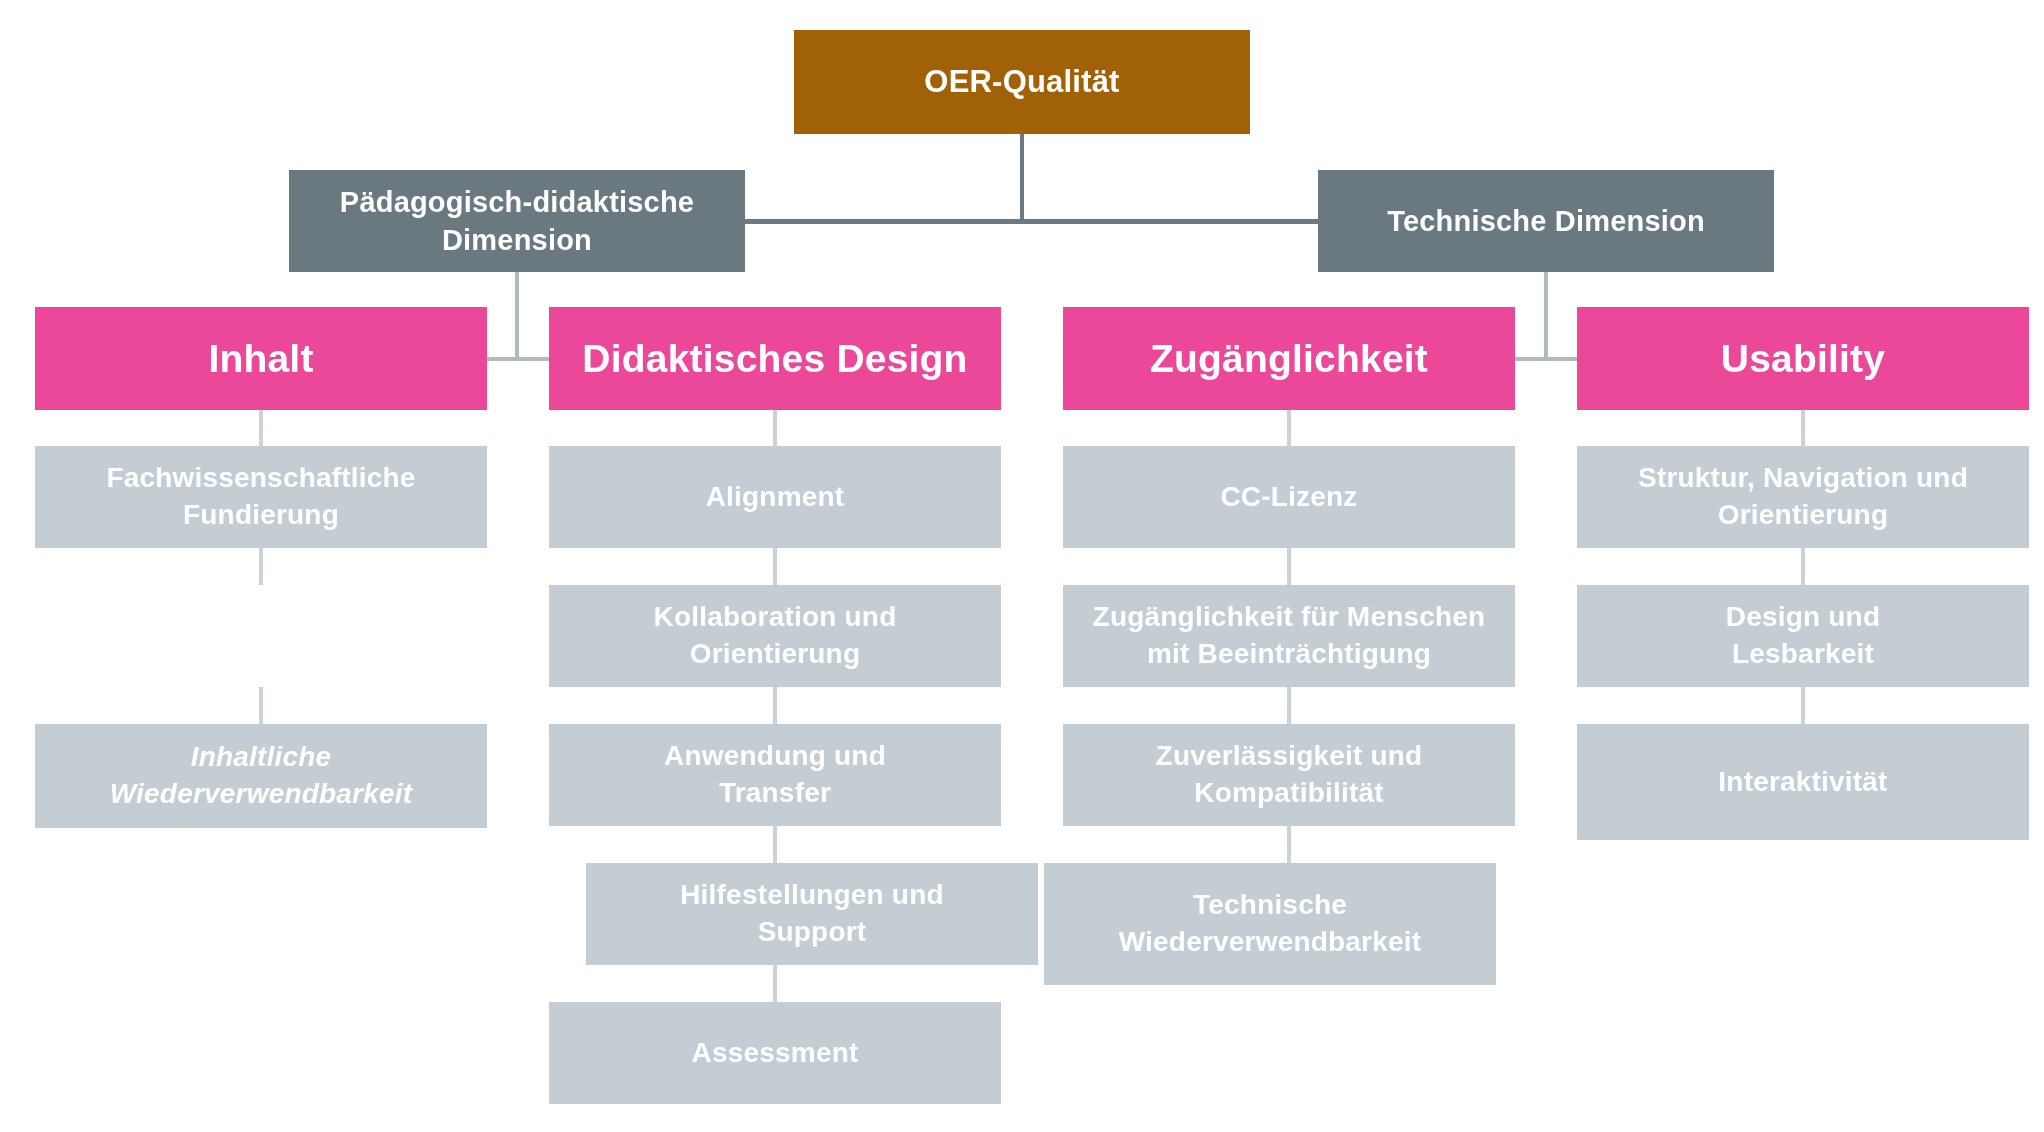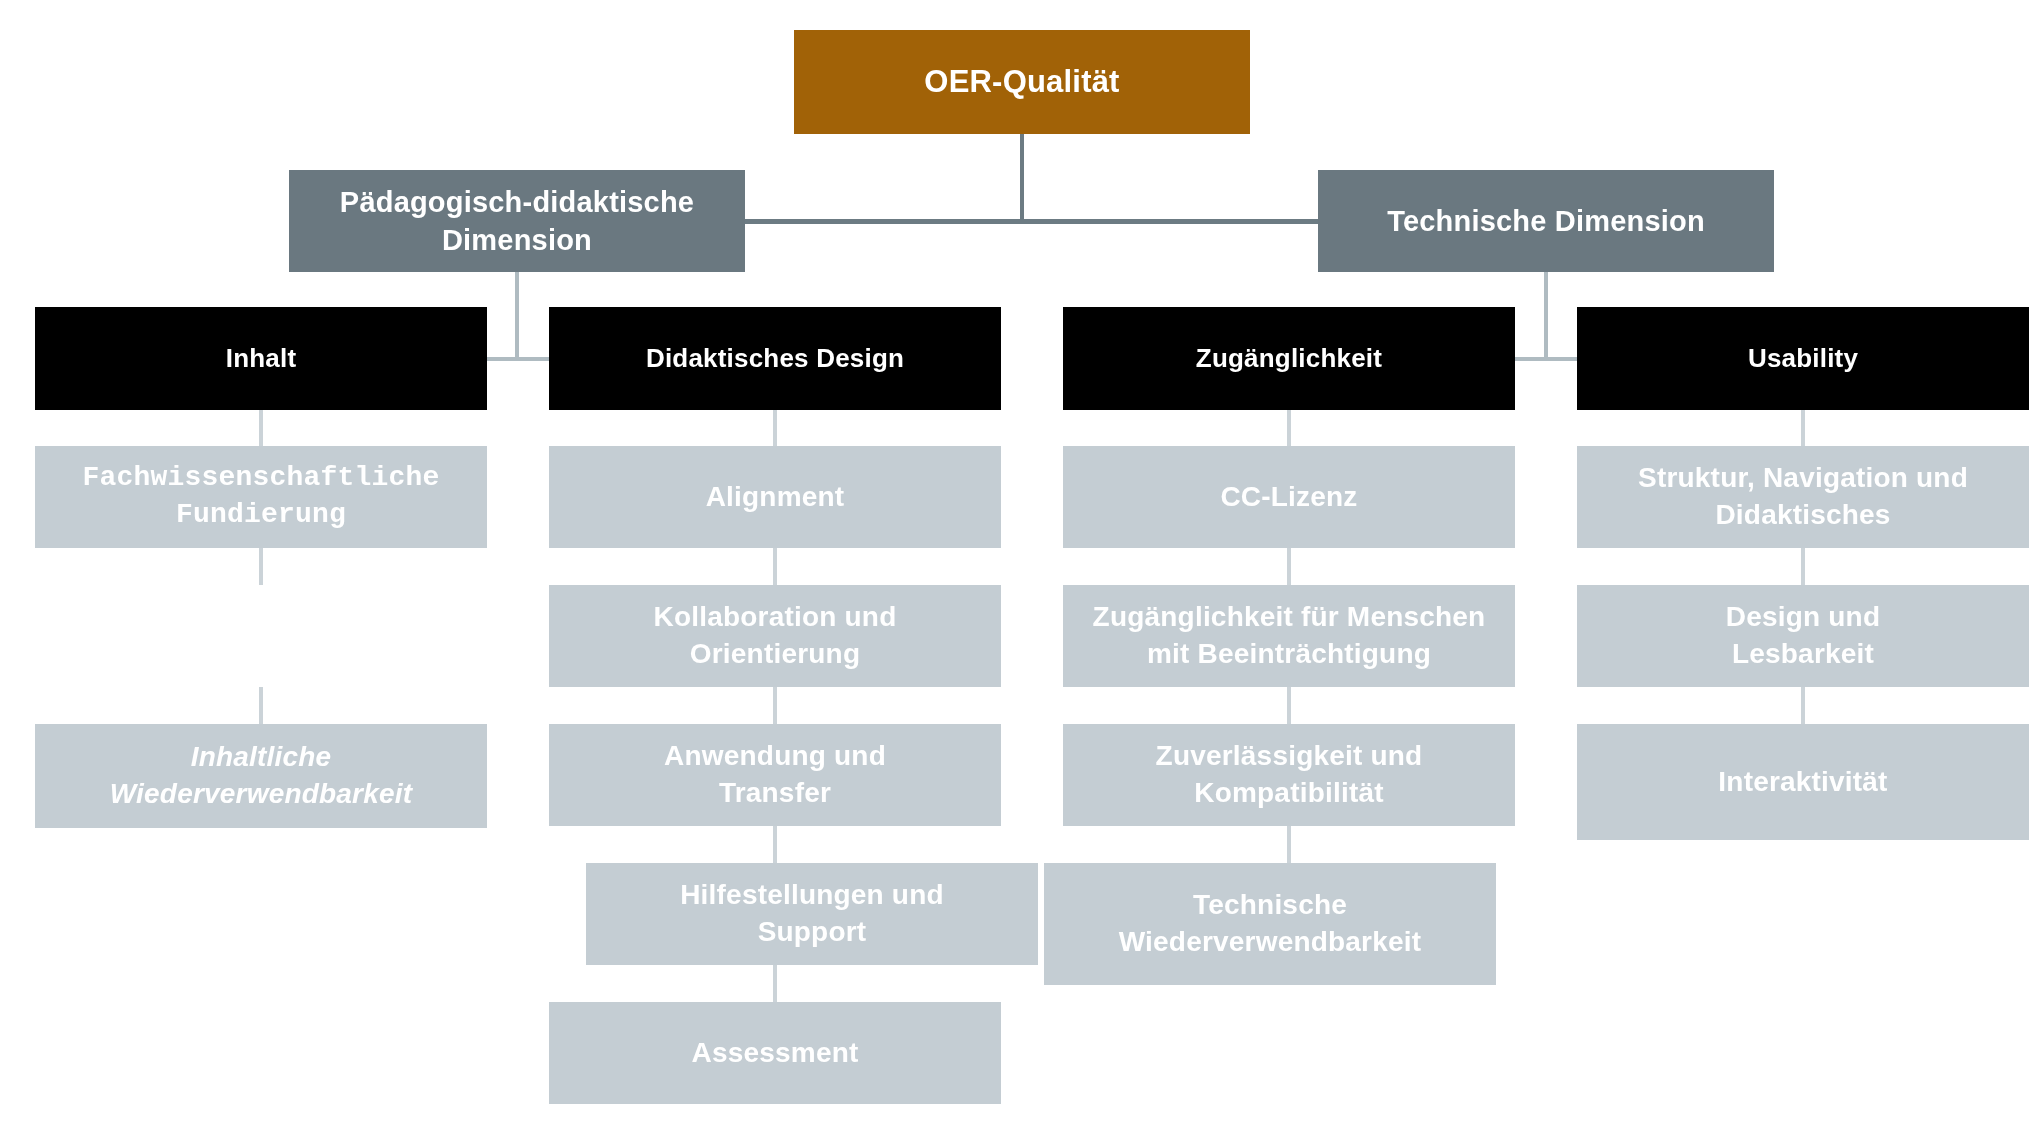--- a/index.html
+++ b/index.html
@@ -17,21 +17,21 @@
     color:#ffffff;
     font-weight:700;
     white-space:pre-line;
     line-height:1.32;
     letter-spacing:0.2px;
     box-sizing:border-box;
     padding:4px 10px;
   }
   .root{background:#a16207;font-size:31px;}
   .dim{background:#6A7880;font-size:29px;}
-  .cat{background:#000000;font-size:26px;}
+  .cat{background:#ec4899;font-size:39px;}
   .item{background:#C4CDD3;font-size:28px;}
   .line{position:absolute;}
   .line.dark{background:#6C7B83;}
   .line.mid{background:#AFBBC1;}
   .line.light{background:#CBD3D8;}
 </style>
 </head>
 <body>
 
 <div class="canvas">
@@ -67,21 +67,21 @@
 
   <div class="node dim" style="left:289px;top:170px;width:456px;height:102px;">Pädagogisch-didaktische
 Dimension</div>
   <div class="node dim" style="left:1318px;top:170px;width:456px;height:102px;">Technische Dimension</div>
 
   <div class="node cat" style="left:35px;top:307px;width:452px;height:103px;">Inhalt</div>
   <div class="node cat" style="left:549px;top:307px;width:452px;height:103px;">Didaktisches Design</div>
   <div class="node cat" style="left:1063px;top:307px;width:452px;height:103px;">Zugänglichkeit</div>
   <div class="node cat" style="left:1577px;top:307px;width:452px;height:103px;">Usability</div>
 
-  <div class="node item" style="left:35px;top:446px;width:452px;height:102px;font-family:Liberation Mono, monospace;">Fachwissenschaftliche
+  <div class="node item" style="left:35px;top:446px;width:452px;height:102px;">Fachwissenschaftliche
 Fundierung</div>
   <div class="node item" style="left:35px;top:724px;width:452px;height:104px;font-style:italic;">Inhaltliche
 Wiederverwendbarkeit</div>
 
   <div class="node item" style="left:549px;top:446px;width:452px;height:102px;">Alignment</div>
   <div class="node item" style="left:549px;top:585px;width:452px;height:102px;">Kollaboration und
 Orientierung</div>
   <div class="node item" style="left:549px;top:724px;width:452px;height:102px;">Anwendung und
 Transfer</div>
   <div class="node item" style="left:549px;top:863px;width:452px;height:102px;margin-left:37px;">Hilfestellungen und
@@ -90,18 +90,18 @@
 
   <div class="node item" style="left:1063px;top:446px;width:452px;height:102px;">CC-Lizenz</div>
   <div class="node item" style="left:1063px;top:585px;width:452px;height:102px;">Zugänglichkeit für Menschen
 mit Beeinträchtigung</div>
   <div class="node item" style="left:1063px;top:724px;width:452px;height:102px;">Zuverlässigkeit und
 Kompatibilität</div>
   <div class="node item" style="left:1044px;top:863px;width:452px;height:122px;">Technische
 Wiederverwendbarkeit</div>
 
   <div class="node item" style="left:1577px;top:446px;width:452px;height:102px;">Struktur, Navigation und
-Didaktisches</div>
+Orientierung</div>
   <div class="node item" style="left:1577px;top:585px;width:452px;height:102px;">Design und
 Lesbarkeit</div>
   <div class="node item" style="left:1577px;top:724px;width:452px;height:116px;">Interaktivität</div>
 
 </div>
 
 </body></html>

